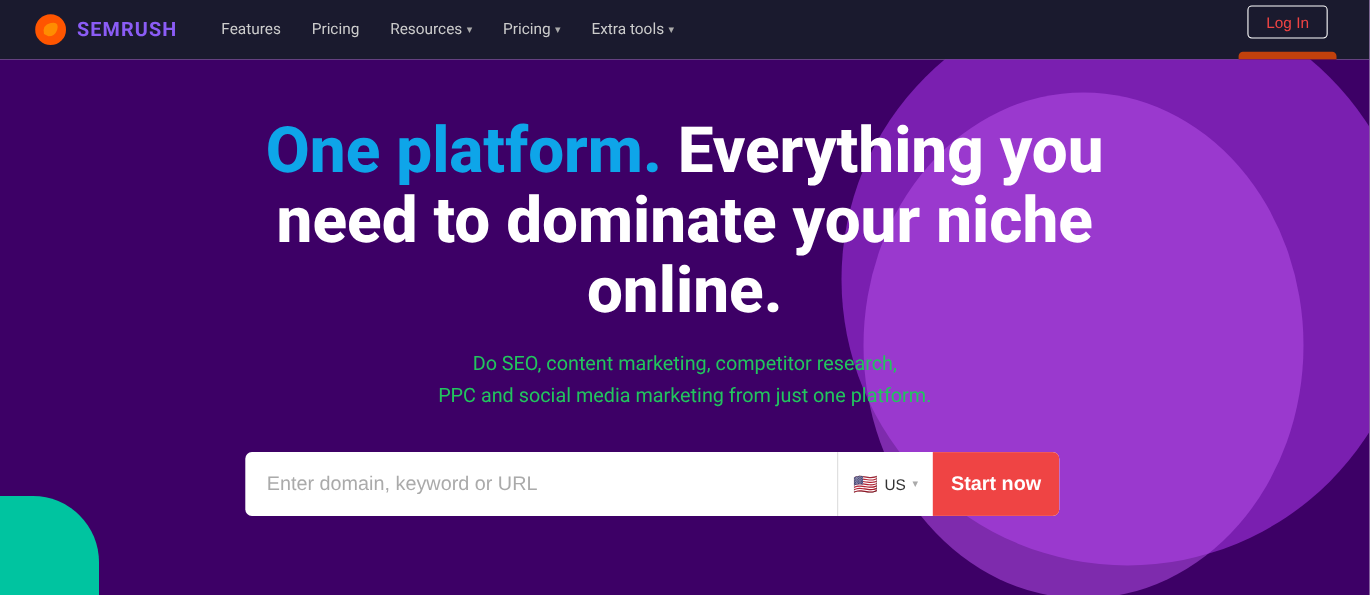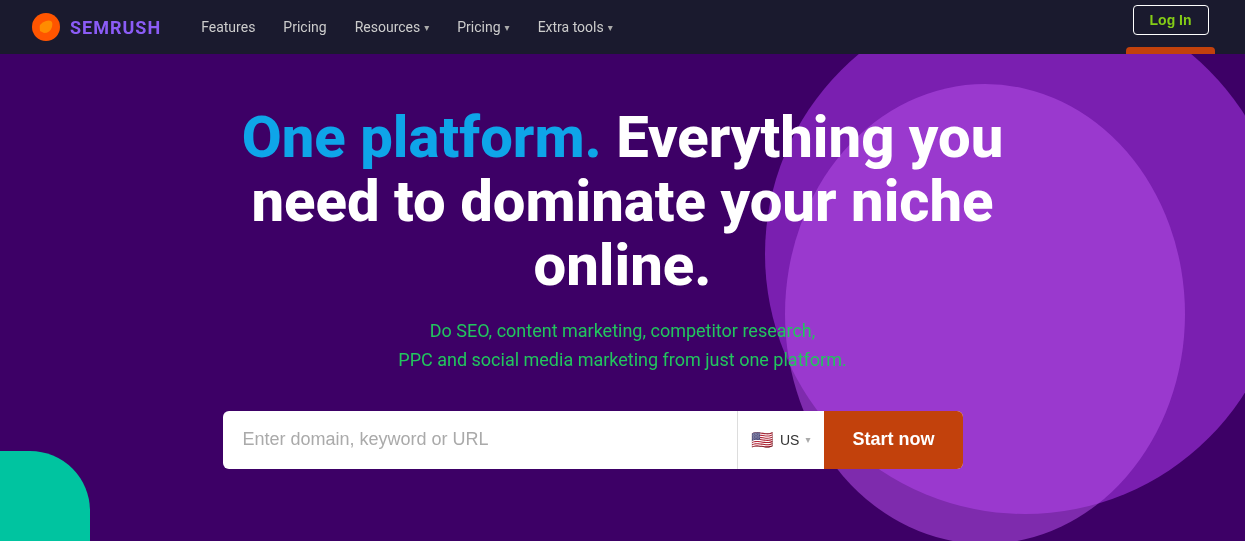--- a/index.html
+++ b/index.html
@@ -77,27 +77,27 @@
       color: #ccc;
       font-size: 14px;
       cursor: pointer;
       display: flex;
       align-items: center;
       gap: 4px;
     }
 
     .login-btn {
       border: 1.5px solid #fff;
-      color: #84cc16;
+      color: #ef4444;
       background: transparent;
       padding: 6px 16px;
       border-radius: 4px;
       font-size: 14px;
       cursor: pointer;
-      font-weight: 700;
+      font-weight: 400;
     }
 
     .signup-btn {
       background-color: #c2410c;
       color: #fff;
       border: none;
       padding: 7px 18px;
       border-radius: 4px;
       font-size: 14px;
       font-weight: 600;
@@ -219,24 +219,24 @@
       font-size: 14px;
       color: #333;
       font-weight: 500;
     }
 
     .flag-emoji {
       font-size: 18px;
     }
 
     .start-btn {
-      background-color: #c2410c;
+      background-color: #ef4444;
       color: #fff;
       border: none;
-      padding: 0 28px;
+      padding: 0 16px;
       height: 100%;
       font-size: 18px;
       font-weight: 700;
       cursor: pointer;
       white-space: nowrap;
     }
   </style>
 </head>
 <body>
 

